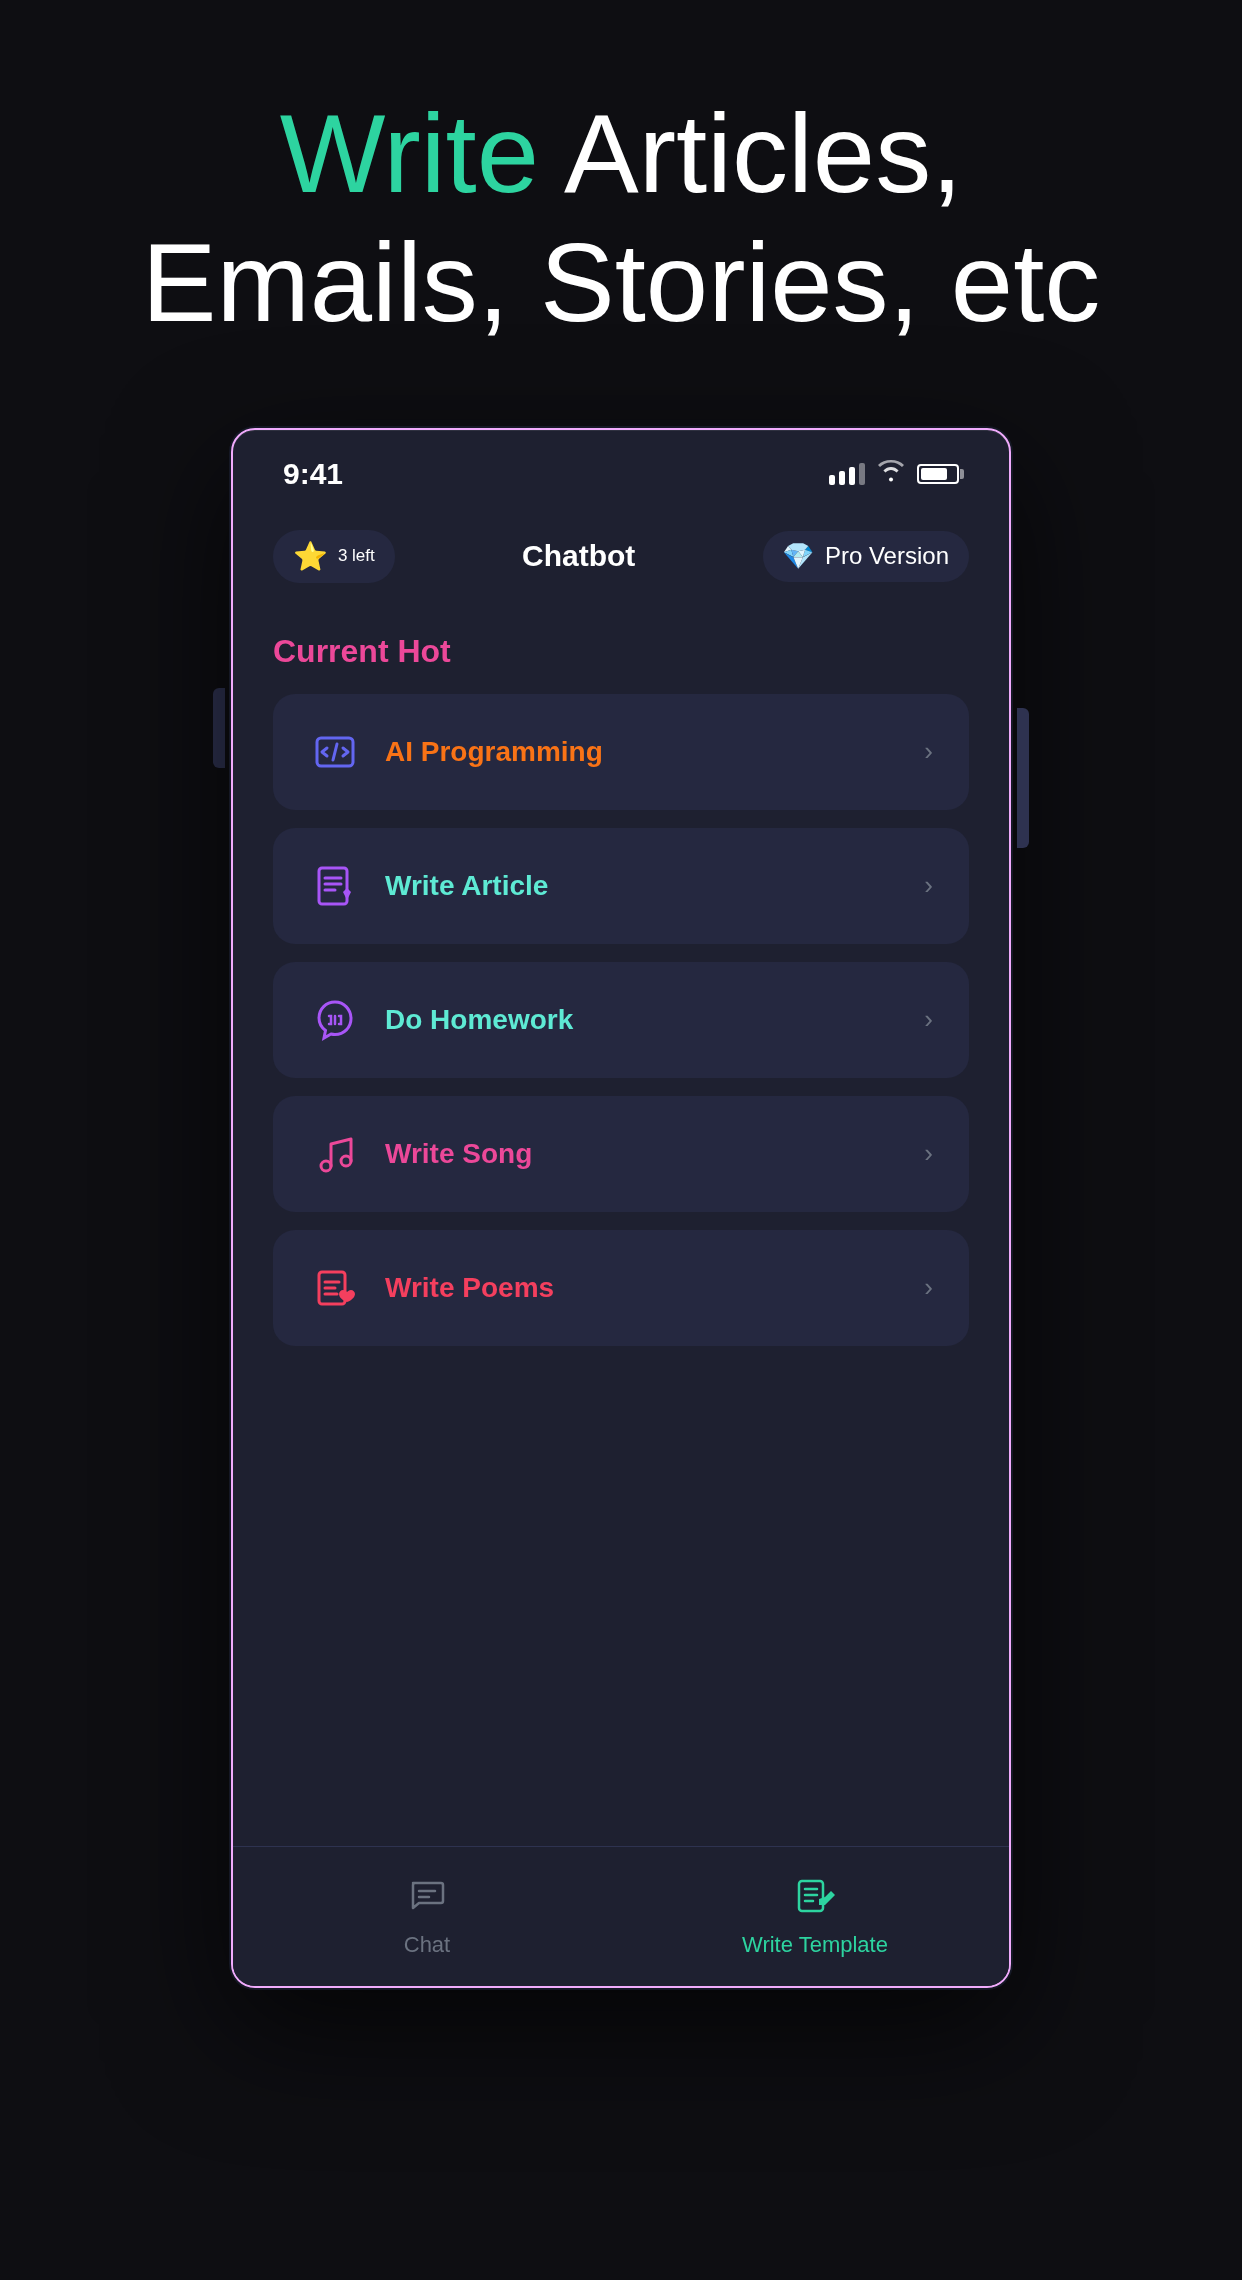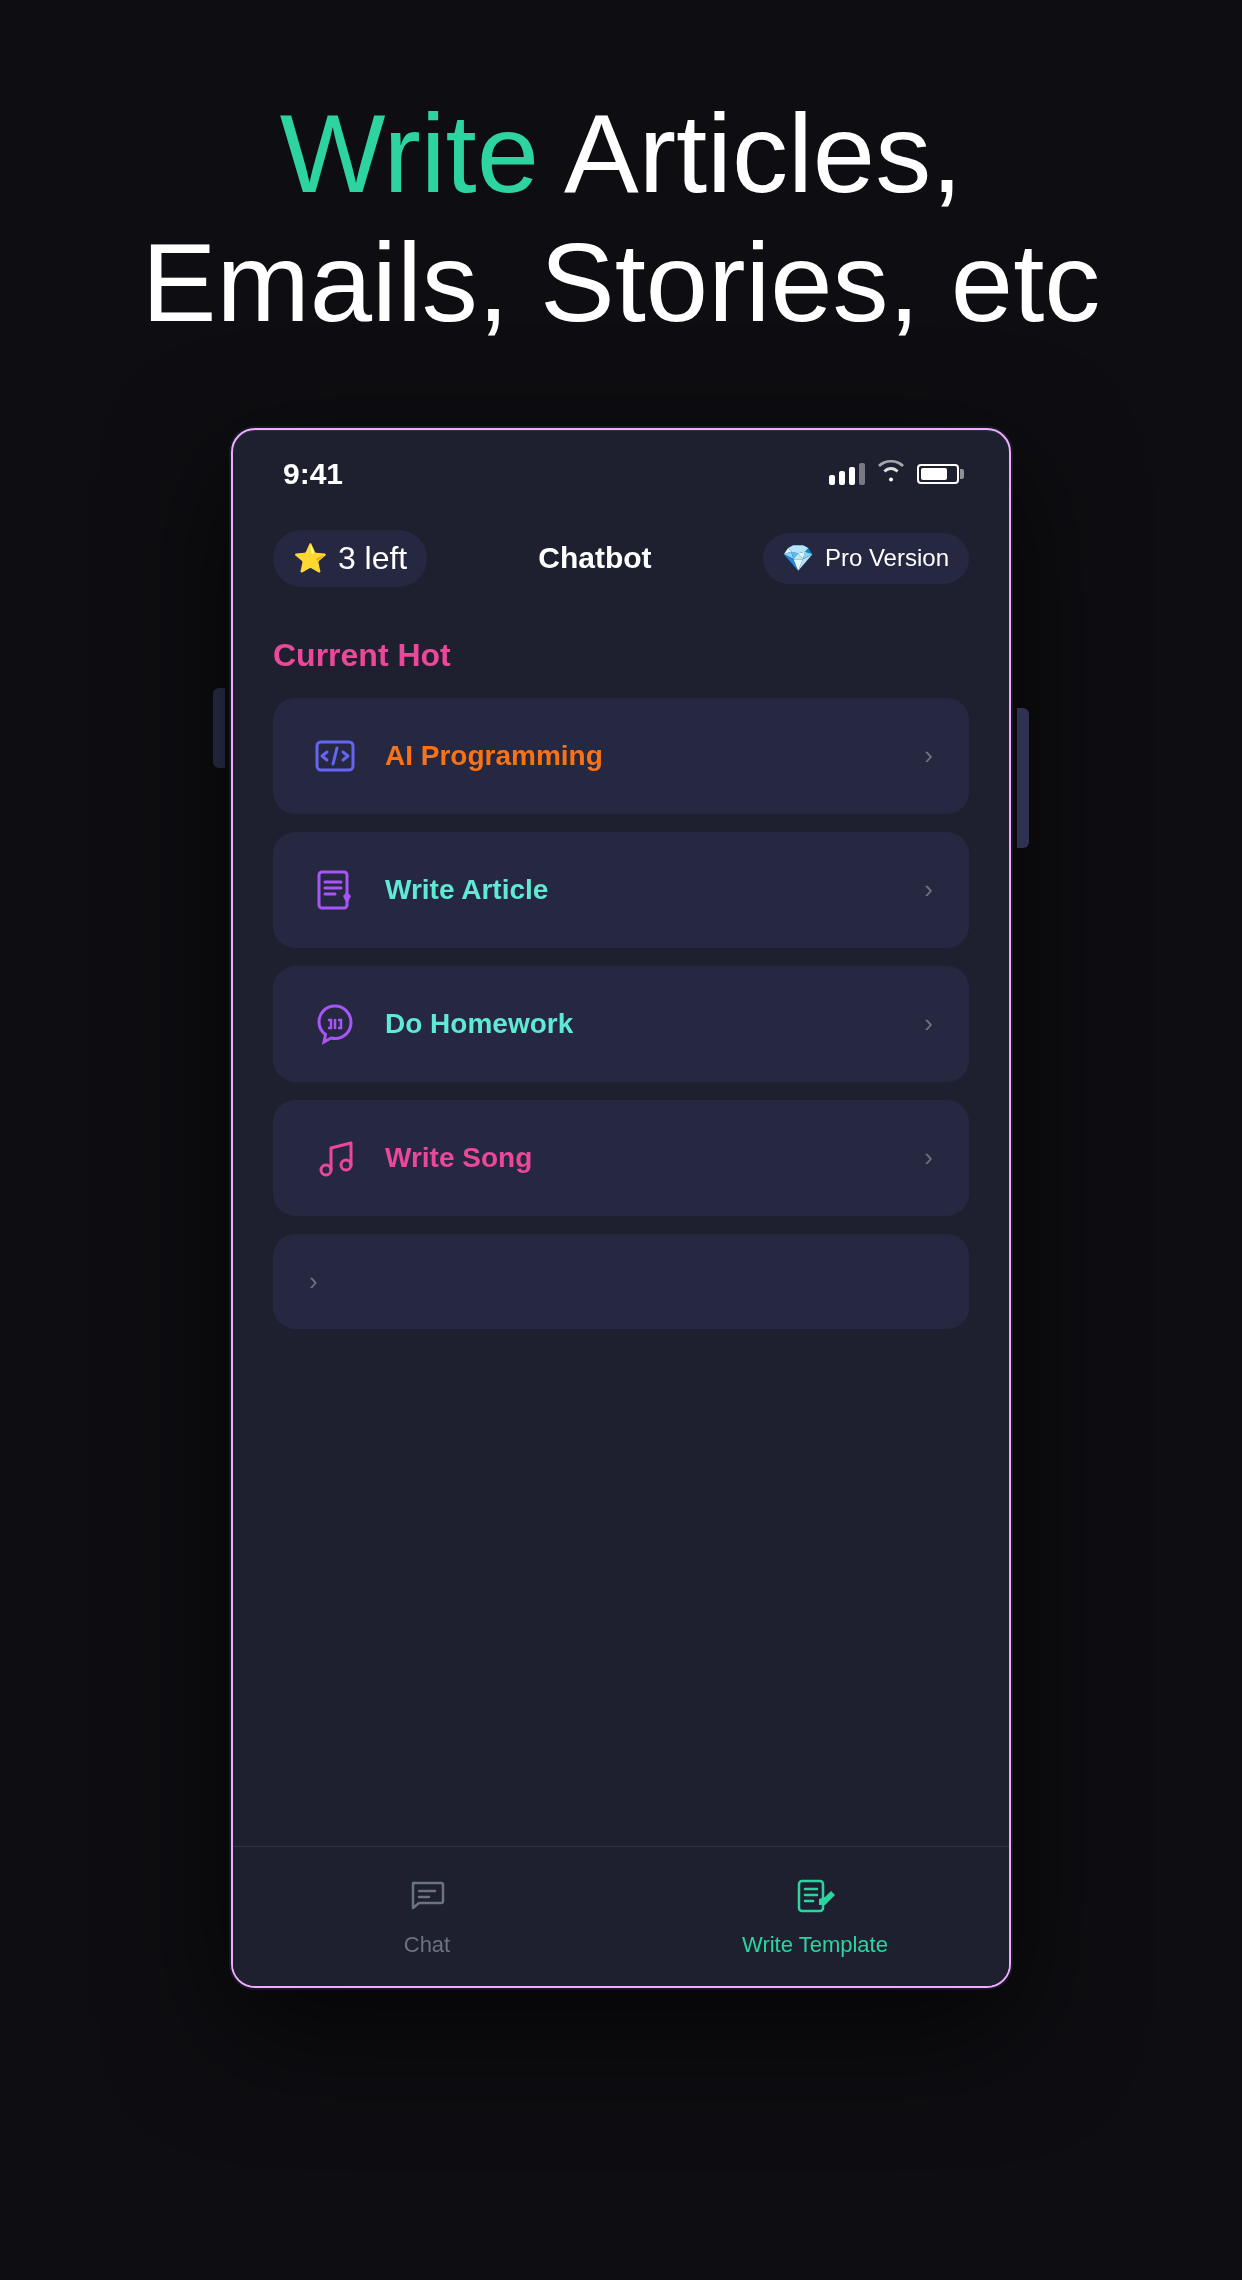--- a/index.html
+++ b/index.html
@@ -168,21 +168,21 @@
       background: #252840;
       border-radius: 30px;
       padding: 10px 20px;
     }
 
     .star-icon {
       font-size: 28px;
     }
 
     .stars-count {
-      font-size: 32px;
+      font-size: 17px;
       color: #ffffff;
       font-weight: 500;
     }
 
     .nav-title {
       font-size: 30px;
       font-weight: 700;
       color: #ffffff;
     }
 
@@ -408,20 +408,30 @@
               <circle cx="15" cy="36" r="5" stroke="#ec4899" stroke-width="3" fill="none"></circle>
               <circle cx="35" cy="31" r="5" stroke="#ec4899" stroke-width="3" fill="none"></circle>
             </svg>
           </div>
           <span class="menu-label label-pink">Write Song</span>
         </div>
         <span class="menu-chevron">›</span>
       </div>
 
       <div class="menu-item">
+        <div class="menu-item-left">
+          <div class="menu-icon icon-poems">
+            <svg width="48" height="48" viewBox="0 0 48 48" fill="none">
+              <rect x="8" y="8" width="26" height="32" rx="3" stroke="#f43f5e" stroke-width="3" fill="none"></rect>
+              <path d="M14 18h14M14 24h10M14 30h12" stroke="#f43f5e" stroke-width="3" stroke-linecap="round"></path>
+              <path d="M36 28c0 0 2-2 4-2s4 2 4 4-2 6-8 8c-6-2-8-6-8-8s2-4 4-4 4 2 4 2z" fill="#f43f5e"></path>
+            </svg>
+          </div>
+          <span class="menu-label" style="color: #f43f5e;">Write Poems</span>
+        </div>
         <span class="menu-chevron">›</span>
       </div>
 
     </div>
 
     <div class="bottom-tab-bar">
       <div class="tab-item tab-inactive">
         <span class="tab-icon">
           <svg width="40" height="40" viewBox="0 0 40 40" fill="none">
             <path d="M6 8h28a2 2 0 012 2v16a2 2 0 01-2 2H12l-6 5V10a2 2 0 012-2z" stroke="#6b7280" stroke-width="2.5" fill="none" stroke-linejoin="round"></path>

